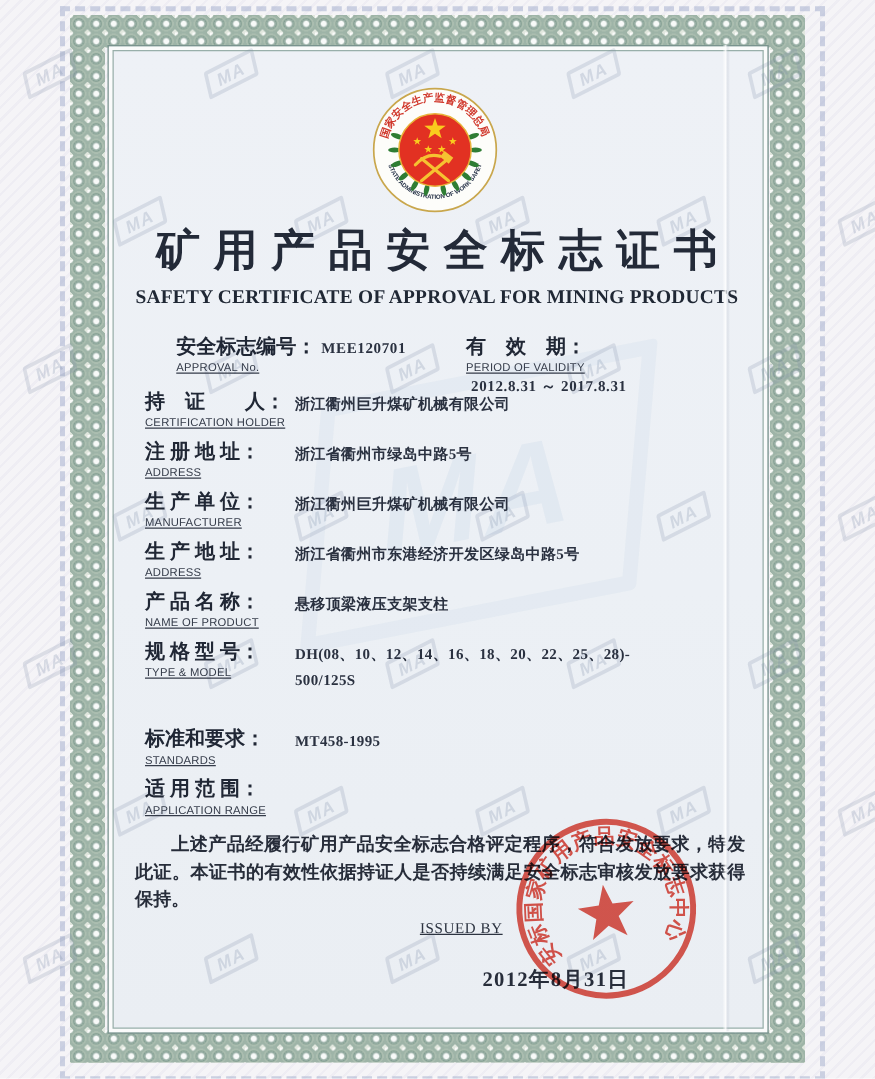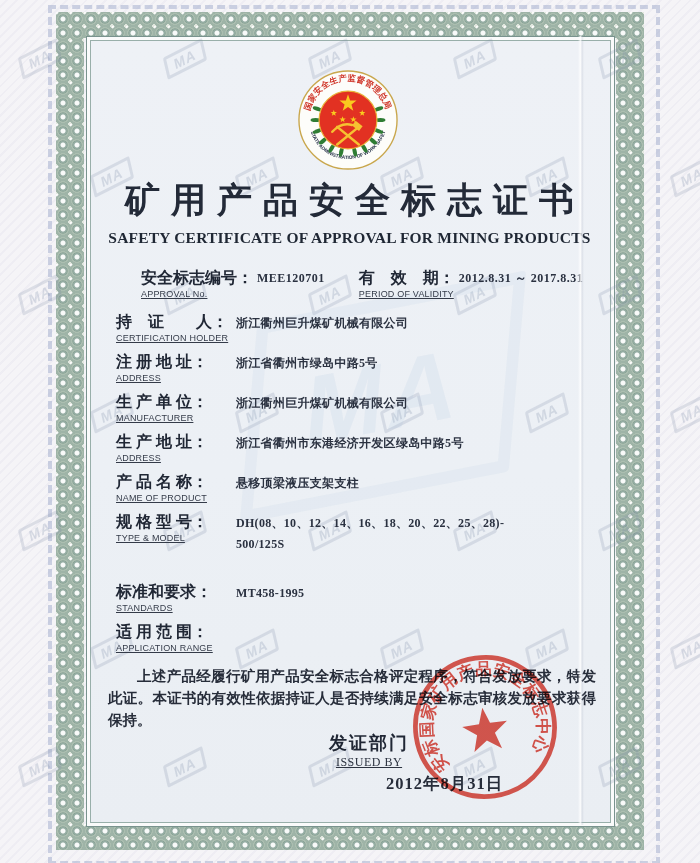--- a/index.html
+++ b/index.html
@@ -64,21 +64,21 @@
     position:absolute;left:0;top:193px;width:100%;text-align:center;
     font-size:15.5px;font-weight:bold;color:#1f2734;letter-spacing:.2px;
   }
   .meta{position:absolute;left:55px;top:232px;width:460px;display:flex;}
   .fieldlab{display:inline-block;vertical-align:top;}
   .cn{font-size:16px;font-weight:bold;color:#20273500;color:#202735;line-height:20px;white-space:nowrap;}
   .en{font:9px "Liberation Sans","DejaVu Sans",sans-serif;color:#343b49;letter-spacing:.2px;margin-top:1px;white-space:nowrap;text-decoration:underline;}
   .mval{font-size:12px;font-weight:bold;color:#2a3140;line-height:20px;letter-spacing:.5px;white-space:nowrap;}
   .meta .block{display:flex;}
   .meta .block .mval{margin-left:4px;}
-  .meta .block.validity{margin-left:34px;}
+  .meta .block.validity{margin-left:48px;flex-direction:column;}
   .fields{position:absolute;left:30px;top:276px;width:478px;}
   .row{display:flex;margin-bottom:7px;min-height:33px;}
   .row.gap{margin-top:27px;}
   .lab{width:120px;flex:0 0 120px;}
   .val{flex:1;font-size:12px;font-weight:bold;color:#2a3140;line-height:21px;padding-top:1px;letter-spacing:.3px;}
   .decl{
     position:absolute;left:22px;top:629px;width:488px;
     font-size:14.5px;font-weight:bold;color:#272d3a;line-height:1.52;
     text-indent:2em;text-align:justify;
   }
@@ -267,21 +267,20 @@
         <div class="lab">
             <div class="cn">适 用 范 围：</div>
         <div class="en">APPLICATION RANGE</div>
           </div>
       </div>
     </div>
 
     <div class="decl">上述产品经履行矿用产品安全标志合格评定程序，符合发放要求，特发此证。本证书的有效性依据持证人是否持续满足安全标志审核发放要求获得保持。</div>
 
     <div class="issued">
-      <div class="cn">发证部门</div>
       <div class="en">ISSUED BY</div>
     </div>
     <div class="issue-date">2012年8月31日</div>
 
     <div class="fold"></div>
   </div>
 
   <svg class="stamp" viewBox="0 0 150 150">
     <defs>
       <path id="sealArc" d="M 36.7,107.1 A 50,50 0 1 1 113.3,107.1"></path>

